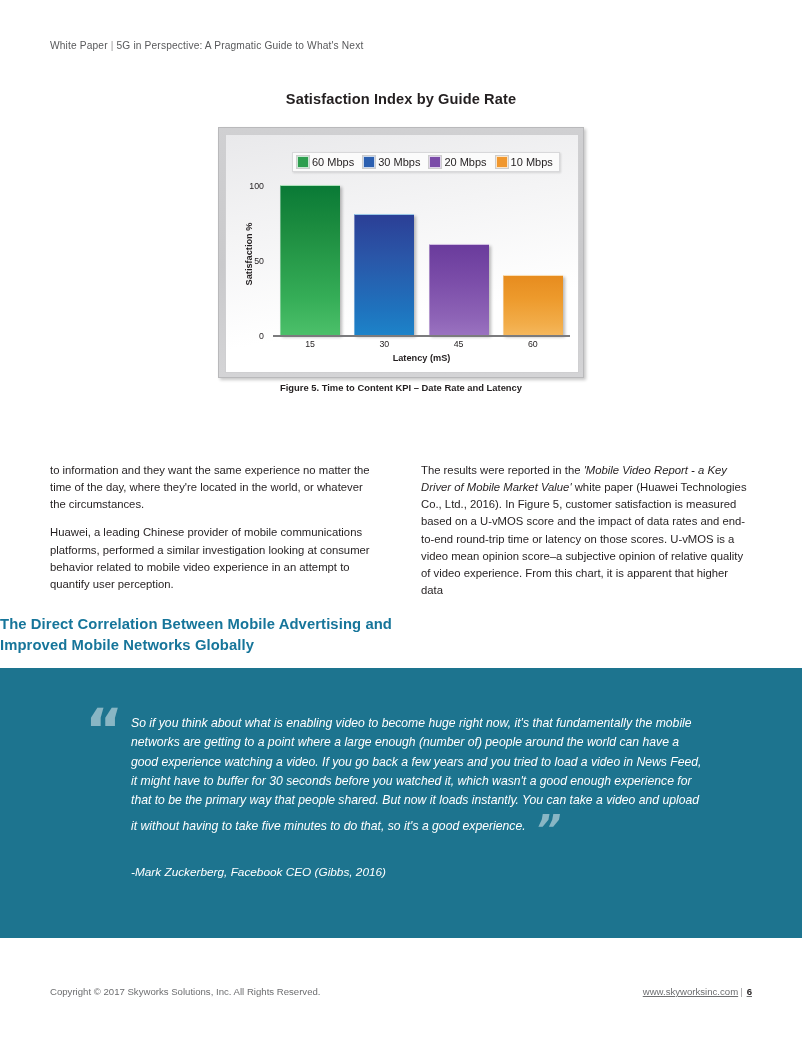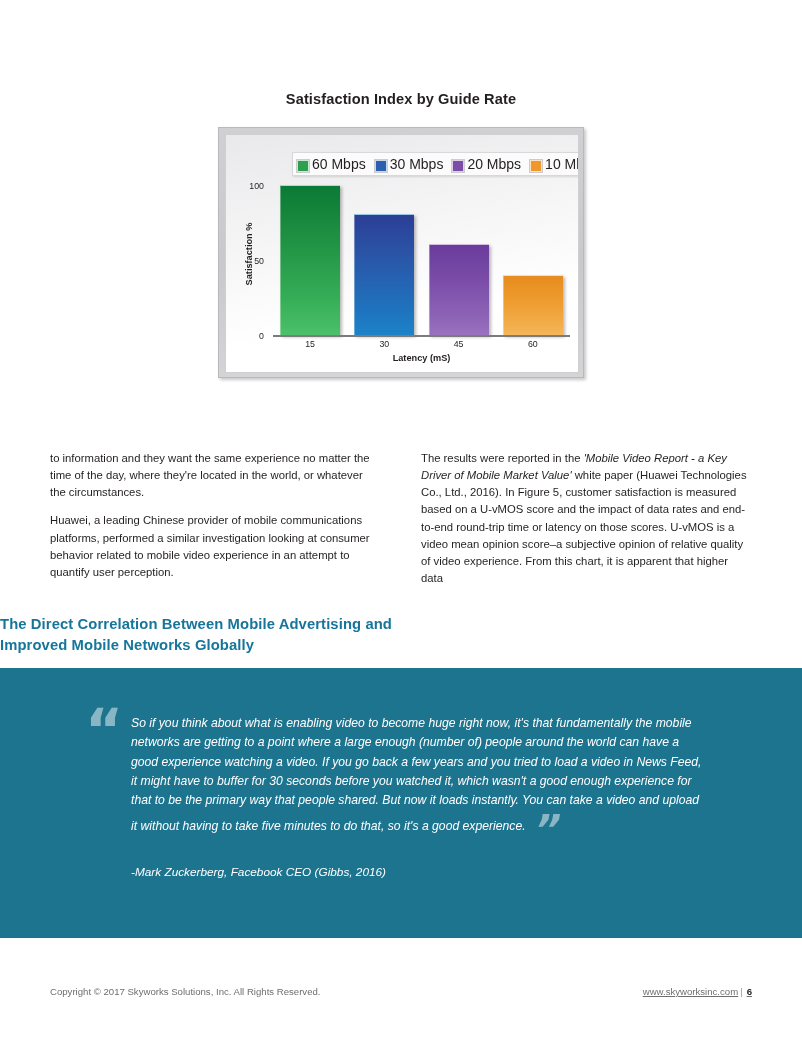--- a/index.html
+++ b/index.html
@@ -96,21 +96,21 @@
     padding: 3px 6px 3px 4px;
     display: flex;
     gap: 9px;
     align-items: center;
     box-shadow: 1px 1px 2px rgba(0,0,0,.13);
   }
   .legend-item {
     display: flex;
     align-items: flex-end;
     gap: 3px;
-    font-size: 14px;
+    font-size: 11px;
     color: #231f20;
     white-space: nowrap;
   }
   .swatch {
     width: 10px;
     height: 10px;
     border: 1px solid rgba(255,255,255,.75);
     box-shadow: 0 0 0 1px rgba(0,0,0,.18);
     flex: 0 0 auto;
   }
@@ -203,21 +203,21 @@
     width: 802px;
     text-align: center;
     font-size: 9.4px;
     font-weight: bold;
     color: #231f20;
   }
 
   
   .cols {
     position: absolute;
-    top: 450px;
+    top: 462px;
     left: 50px;
     width: 700px;
     display: flex;
     gap: 42px;
   }
   .col {
     width: 329px;
     font-size: 11.3px;
     line-height: 1.52;
     color: #231f20;
@@ -299,20 +299,23 @@
     padding-left: 2px;
   }
   .footer-right .bar-sep { color: #9a9a9c; padding: 0 2px; }
 </style>
 </head>
 <body>
 
 <div class="page">
 
   <div class="header">
+    <div class="header-text">
+      <span>White Paper</span><span class="sep">|</span><span>5G in Perspective: A Pragmatic Guide to What's Next</span>
+    </div>
 
   </div>
 
   <div class="chart-title">Satisfaction Index by Guide Rate</div>
 
   <div class="chart-frame">
     <div class="chart-inner">
 
       <div class="legend">
         <div class="legend-item">
@@ -361,20 +364,21 @@
         <div class="xlab">15</div>
         <div class="xlab">30</div>
         <div class="xlab">45</div>
         <div class="xlab">60</div>
       </div>
 
       <div class="xtitle">Latency (mS)</div>
     </div>
   </div>
 
+  <div class="fig-caption">Figure 5. Time to Content KPI – Date Rate and Latency</div>
 
   <div class="cols">
     <div class="col">
       <p>to information and they want the same experience no matter the time of the day, where they're located in the world, or whatever the circumstances.</p>
       <p>Huawei, a leading Chinese provider of mobile communications platforms, performed a similar investigation looking at consumer behavior related to mobile video experience in an attempt to quantify user perception.</p>
     </div>
     <div class="col">
       <p><span>The results were reported in the </span><i>'Mobile Video Report - a Key Driver of Mobile Market Value'</i><span> white paper (Huawei Technologies Co., Ltd., 2016). In Figure 5, customer satisfaction is measured based on a U-vMOS score and the impact of data rates and end-to-end round-trip time or latency on those scores. U-vMOS is a video mean opinion score–a subjective opinion of relative quality of video experience. From this chart, it is apparent that higher data</span></p>
     </div>
   </div>

